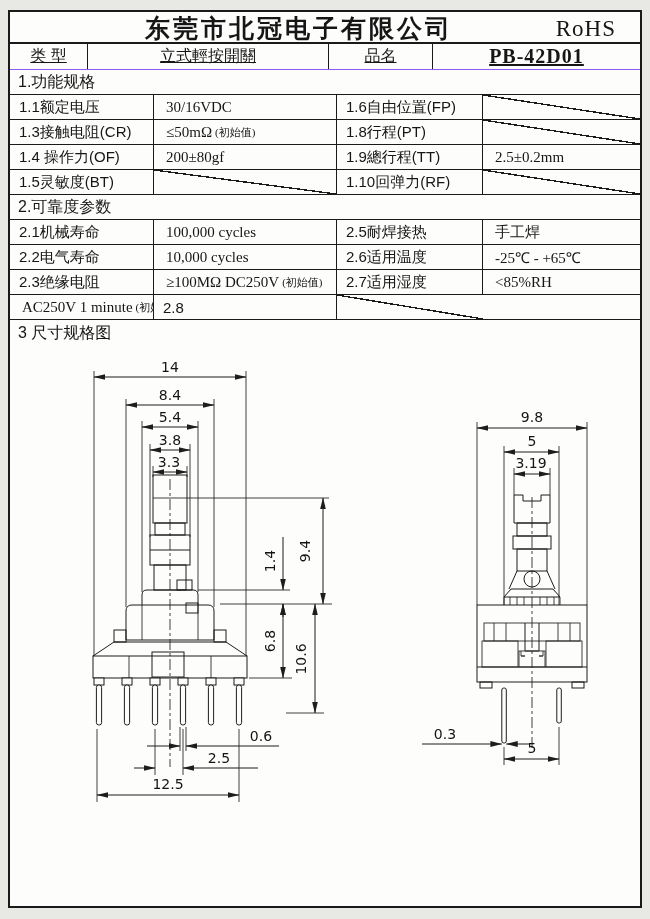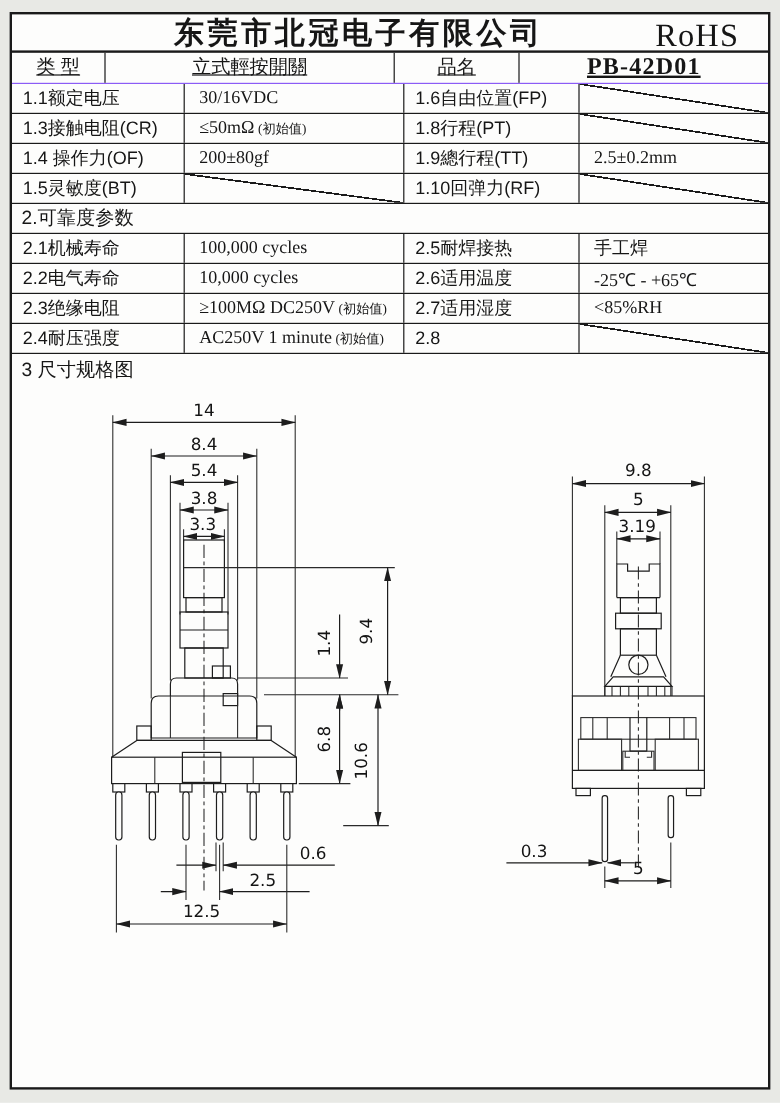--- a/index.html
+++ b/index.html
@@ -15,21 +15,21 @@
   .frame *{box-sizing:border-box;}
   
   .hdr{height:32px;border-bottom:2px solid #1a1a1a;position:relative;}
   .co{
     position:absolute;left:0;right:0;top:0;height:32px;line-height:32px;
     text-align:center;padding-right:52px;
     font-size:25px;font-weight:700;letter-spacing:3px;
   }
   .rohs{
     position:absolute;right:24px;top:1px;height:32px;line-height:32px;
-    font-family:"Liberation Serif",serif;font-size:27px;letter-spacing:1px;
+    font-family:"Liberation Serif",serif;font-size:23px;letter-spacing:1px;
   }
   
   .trow{height:26px;border-bottom:1px solid #8b5cf6;display:grid;grid-template-columns:78px 241px 104px 1fr;text-decoration:underline;}
   .tc{display:flex;align-items:center;justify-content:center;border-right:1px solid #1a1a1a;font-size:16px;white-space:nowrap;overflow:hidden;}
   .tc:last-child{border-right:none;}
   .pn{font-family:"Liberation Serif",serif;font-weight:700;font-size:20px;letter-spacing:1px;}
   
   .stitle{height:25px;border-bottom:1px solid #1a1a1a;display:flex;align-items:center;padding-left:8px;font-size:16px;}
   .stitle.s3{height:27px;border-bottom:none;}
   
@@ -63,20 +63,21 @@
     <div class="rohs">RoHS</div>
   </div>
 
   <div class="trow">
     <div class="tc">类 型</div>
     <div class="tc">立式輕按開關</div>
     <div class="tc">品名</div>
     <div class="tc pn">PB-42D01</div>
   </div>
 
+  <div class="stitle">1.功能规格</div>
 
   <div class="row">
     <div class="c l">1.1额定电压</div>
     <div class="c v">30/16VDC</div>
     <div class="c l">1.6自由位置(FP)</div>
     <div class="c v slash"></div>
   </div>
   <div class="row">
     <div class="c l">1.3接触电阻(CR)</div>
     <div class="c v">
@@ -116,21 +117,20 @@
   <div class="row">
     <div class="c l">2.3绝缘电阻</div>
     <div class="c v">
       <span>≥100MΩ  DC250V</span>
       <span class="note">(初始值)</span>
     </div>
     <div class="c l">2.7适用湿度</div>
     <div class="c v">&lt;85%RH</div>
   </div>
   <div class="row">
-    <div class="c l">2.4耐压强度</div>
     <div class="c v">
       <span>AC250V 1 minute</span>
       <span class="note">(初始值)</span>
     </div>
     <div class="c l">2.8</div>
     <div class="c v slash"></div>
   </div>
 
   <div class="stitle s3">3 尺寸规格图</div>
 

